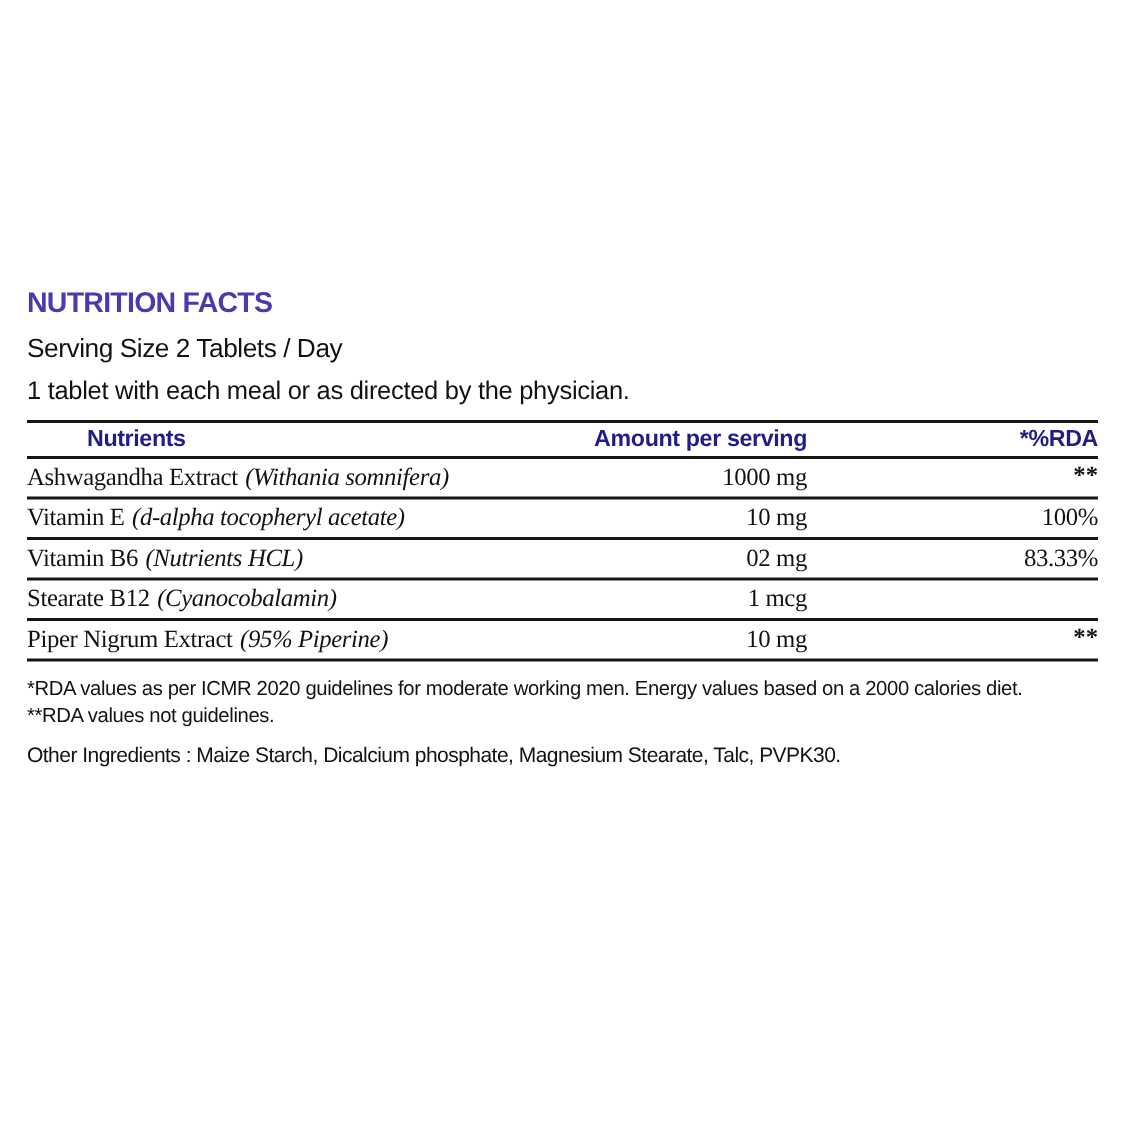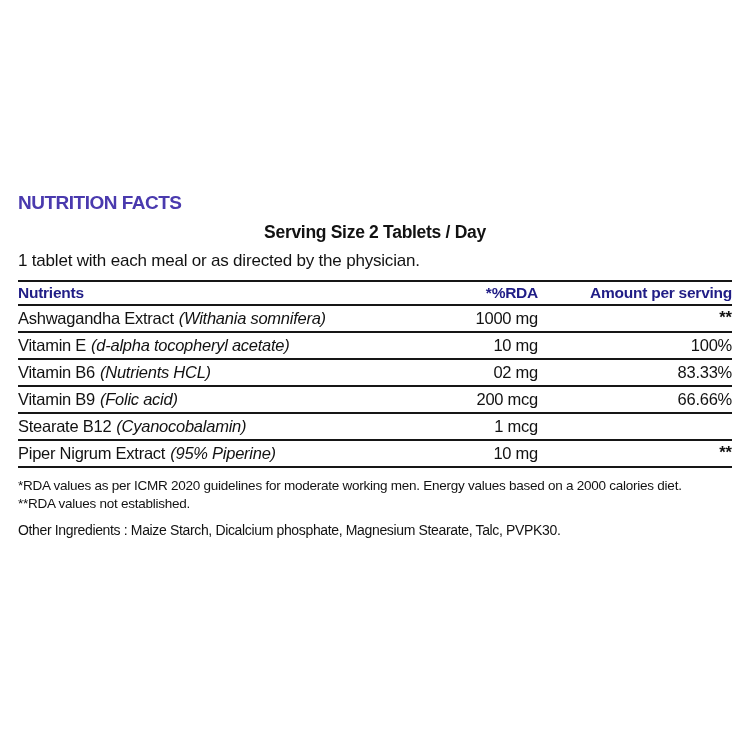--- a/index.html
+++ b/index.html
@@ -27,23 +27,22 @@
     font-size: 19px;
     line-height: 1.15;
     font-weight: 700;
     letter-spacing: -0.5px;
     color: var(--title-color);
   }
   .serving {
     margin-top: 8px;
     font-size: 17.5px;
     line-height: 1.25;
-    font-weight: 700;
+    font-weight: 400;
     letter-spacing: -0.3px;
-    text-align: center;
   }
   .directions {
     margin-top: 6px;
     font-size: 17px;
     line-height: 1.25;
     letter-spacing: -0.2px;
   }
   .ntable {
     margin-top: 9px;
     width: 714px;
@@ -51,26 +50,27 @@
   .trow {
     display: grid;
     grid-template-columns: 1fr 190px 194px;
     align-items: center;
     border-bottom: 2px solid var(--rule-color);
   }
   .trow.head {
     border-top: 2px solid var(--rule-color);
     min-height: 26px;
   }
-  .trow.body-row { min-height: 27px; }
+  .trow.body-row { min-height: 27px; font-family: Liberation Serif, serif; }
   .cell { font-size: 16.5px; letter-spacing: -0.25px; line-height: 1.1; }
   .head .cell {
     font-size: 15.5px;
     font-weight: 700;
     color: var(--header-color);
+    margin-left: 40px;
   }
   .cell.amt, .cell.rda { text-align: right; }
   .cell.name .it { font-style: italic; margin-left: 5px; }
   .cell.rda.top {
     align-self: start;
     padding-top: 3px;
     line-height: 1;
     font-weight: 700;
     letter-spacing: 0;
   }
@@ -97,22 +97,22 @@
   <div class="title">NUTRITION FACTS</div>
 
   <div class="serving">Serving Size 2 Tablets / Day</div>
 
   <div class="directions">1 tablet with each meal or as directed by the physician.</div>
 
   <div class="ntable">
 
     <div class="trow head">
       <div class="cell">Nutrients</div>
+      <div class="cell amt">Amount per serving</div>
       <div class="cell rda">*%RDA</div>
-      <div class="cell amt">Amount per serving</div>
     </div>
 
     <div class="trow body-row">
       <div class="cell name">
         <span>Ashwagandha Extract</span><span class="it">(Withania somnifera)</span>
       </div>
       <div class="cell amt">1000 mg</div>
       <div class="cell rda top">**</div>
     </div>
 
@@ -125,45 +125,38 @@
     </div>
 
     <div class="trow body-row">
       <div class="cell name">
         <span>Vitamin B6</span><span class="it">(Nutrients HCL)</span>
       </div>
       <div class="cell amt">02 mg</div>
       <div class="cell rda">83.33%</div>
     </div>
 
-    <div class="trow body-row">
-      <div class="cell name">
-        <span>Vitamin B9</span><span class="it">(Folic acid)</span>
-      </div>
-      <div class="cell amt">200 mcg</div>
-      <div class="cell rda">66.66%</div>
-    </div>
 
     <div class="trow body-row">
       <div class="cell name">
         <span>Stearate B12</span><span class="it">(Cyanocobalamin)</span>
       </div>
       <div class="cell amt">1 mcg</div>
     </div>
 
     <div class="trow body-row">
       <div class="cell name">
         <span>Piper Nigrum Extract</span><span class="it">(95% Piperine)</span>
       </div>
       <div class="cell amt">10 mg</div>
       <div class="cell rda top">**</div>
     </div>
 
   </div>
 
   <div class="footnotes">
     <div>*RDA values as per ICMR 2020 guidelines for moderate working men. Energy values based on a 2000 calories diet.</div>
-    <div>**RDA values not established.</div>
+    <div>**RDA values not guidelines.</div>
   </div>
 
   <div class="other">Other Ingredients : Maize Starch, Dicalcium phosphate, Magnesium Stearate, Talc, PVPK30.</div>
 
 </div>
 
 </body></html>

